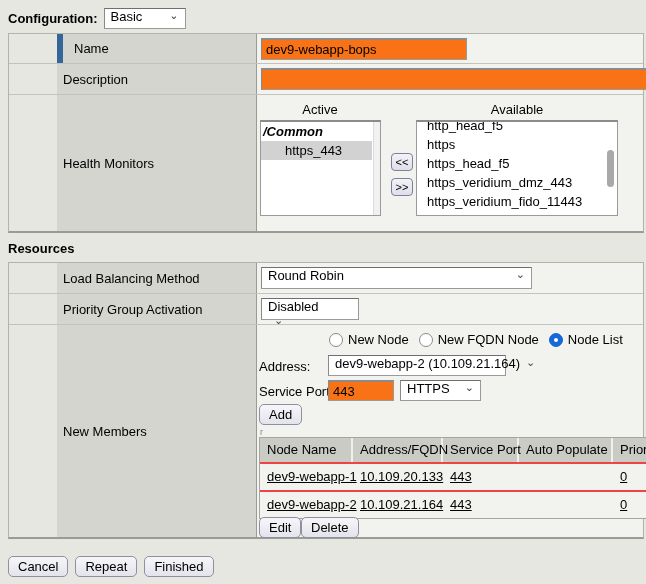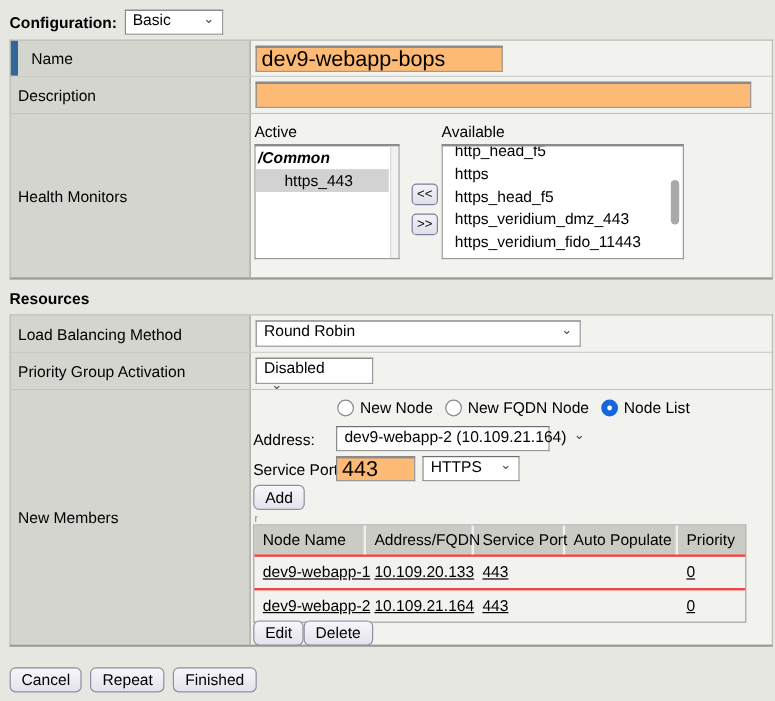--- a/index.html
+++ b/index.html
@@ -31,26 +31,26 @@
     border-left-color: #8a8a8a;
     display: flex;
     align-items: flex-start;
     justify-content: space-between;
     padding: 0 6px;
     cursor: pointer;
     white-space: nowrap;
   }
   .sel .chev { font-size: 11px; color: #444; margin-left: 6px; }
   .txt {
-    background: #fdba74;
+    background: #f97316;
     border: 1px solid #9a9a9a;
     border-top: 2px solid #8b8b8b;
     border-left-color: #8a8a8a;
     font-family: "Liberation Sans", sans-serif;
-    font-size: 18px;
+    font-size: 13px;
     padding: 0 4px;
   }
   
   .cfg { position: absolute; left: 8px; top: 8px; display: flex; align-items: center; }
   .cfg-label { font-weight: bold; margin-right: 6px; }
   .cfg-select { width: 82px; height: 21px; }
   
   .ftable {
     position: absolute;
     left: 8px;
@@ -62,30 +62,31 @@
   .frow:last-child { border-bottom: none; }
   .fcell-label {
     width: 200px;
     min-width: 200px;
     background: #d5d5d0;
     border-right: 1px solid #9b9b96;
     display: flex;
     align-items: center;
     padding-left: 6px;
     position: relative;
+    margin-left: 48px;
   }
   .fcell-label.required { padding-left: 17px; }
   .req-bar {
     position: absolute; left: 0; top: 0; bottom: 0; width: 6px;
     background: #336699;
   }
   .fcell-value { flex: 1; background: #f2f2ee; position: relative; }
   .section-title { position: absolute; left: 8px; font-weight: bold; }
   
-  .hm-col-label { position: absolute; top: 7px; }
+  .hm-col-label { position: absolute; top: 7px; text-align: center; }
   .listbox {
     position: absolute;
     background: #fff;
     border: 1px solid #9a9a9a;
     border-top: 2px solid #8b8b8b;
     overflow: hidden;
   }
   .lb-gutter {
     position: absolute; top: 0; right: 0; bottom: 0; width: 7px;
     background: #f1f1f1; border-left: 1px solid #dcdcdc;

